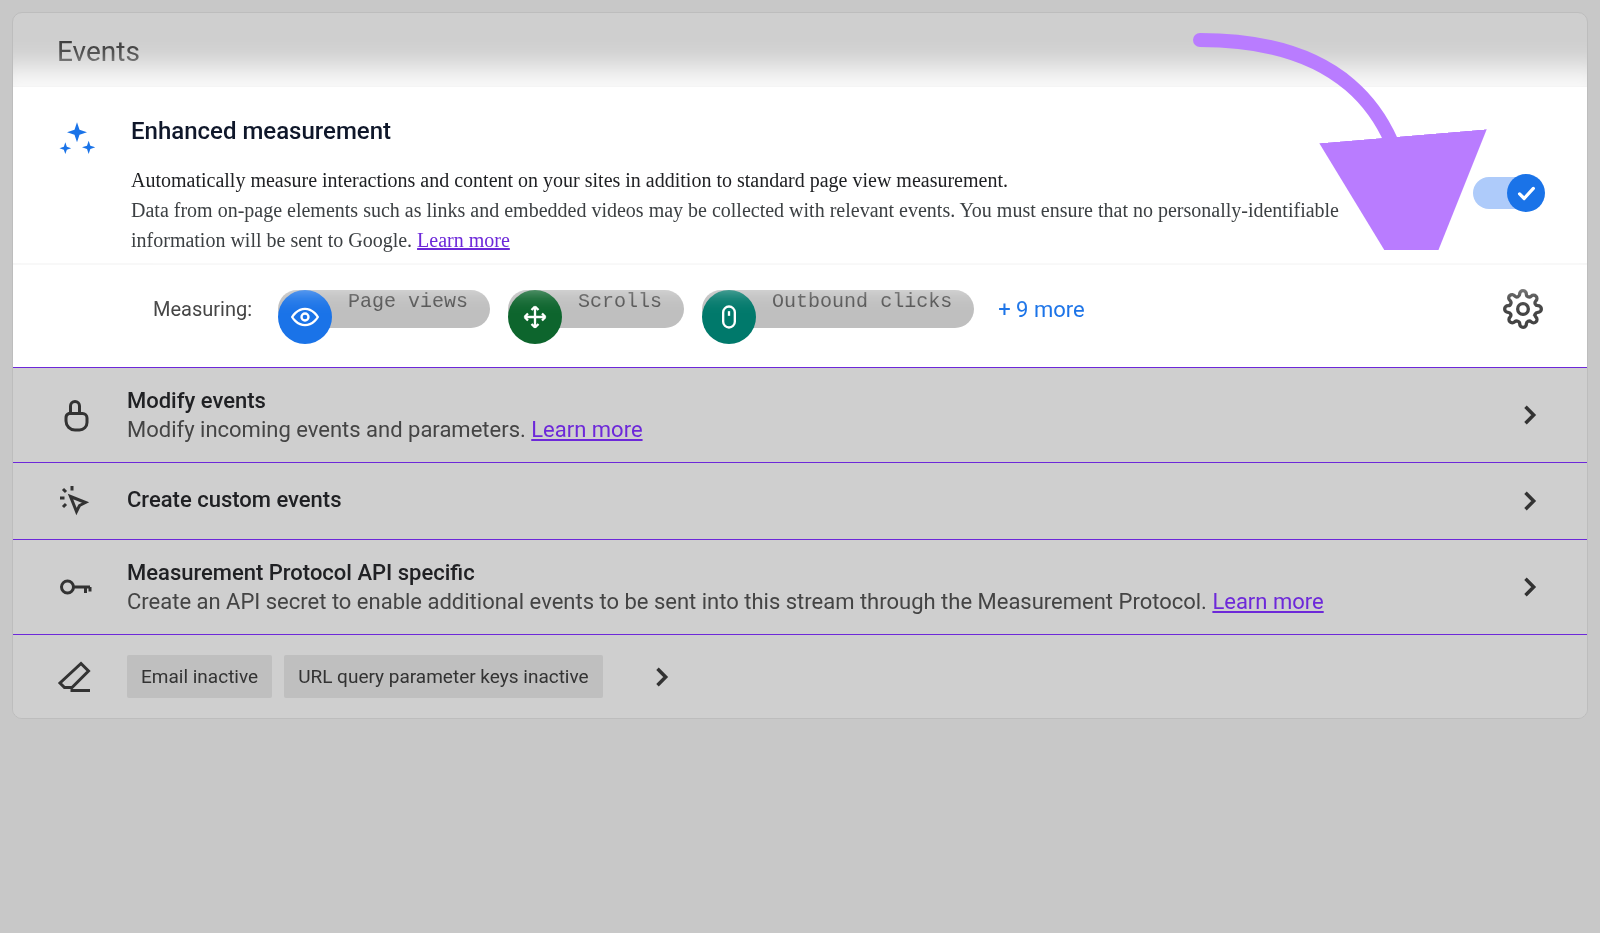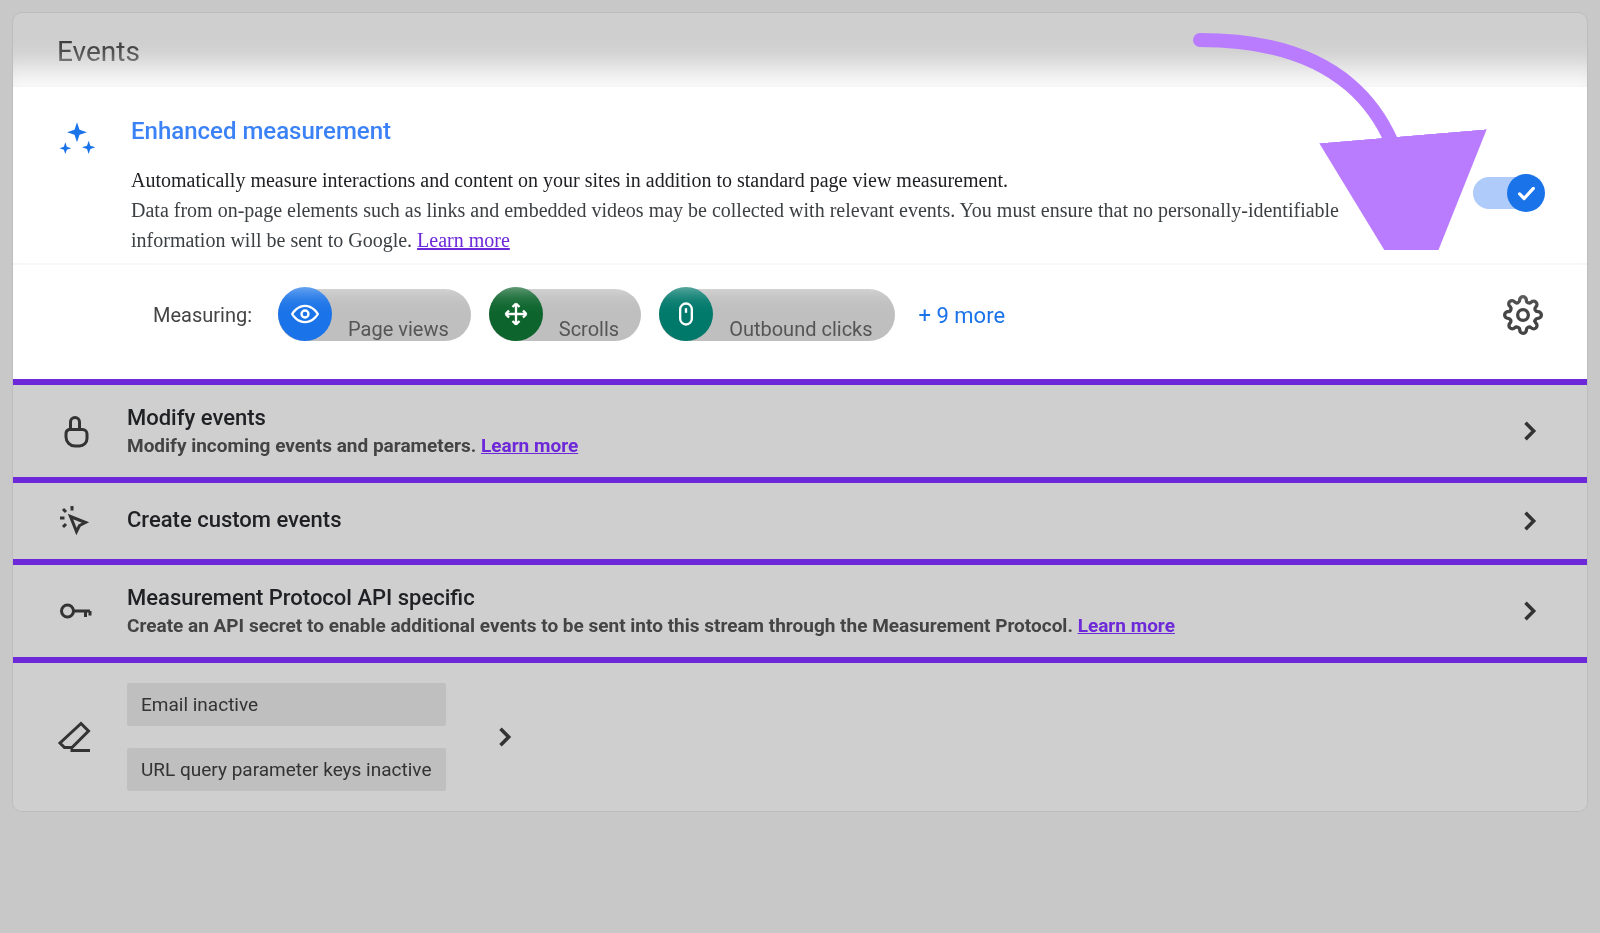--- a/index.html
+++ b/index.html
@@ -40,21 +40,21 @@
   .enhanced-icon {
     width: 40px;
     height: 40px;
     flex-shrink: 0;
     margin-top: 2px;
   }
   .enhanced-text { flex: 1; padding-right: 30px; }
   .enhanced-title {
     font-size: 24px;
     font-weight: 500;
-    color: #3b82f6;
+    color: #0f172a;
     margin-bottom: 20px;
   }
   .enhanced-desc {
     font-size: 20px;
     line-height: 1.5;
     color: #3c4043;
     font-family: Liberation Serif, serif;
   }
   .enhanced-desc .bold { font-weight: 500; color:#202124; }
   .learn-link {
@@ -95,25 +95,26 @@
     border-top: 1px solid #d6d6d6;
     margin-top: 0;
   }
   .measuring-label {
     font-size: 20px;
     color: #444;
     margin-right: 8px;
   }
   .pill {
     display: flex;
-    align-items: flex-end;
+    align-items: flex-start;
     background: #bfbfbf;
     border-radius: 30px;
-    height: 52px;
+    height: 38px;
     padding-right: 22px;
+    font-family: Liberation Mono, monospace;
   }
   .pill .circle {
     width: 54px;
     height: 54px;
     border-radius: 50%;
     display: flex;
     align-items: center;
     justify-content: center;
     flex-shrink: 0;
   }
@@ -138,56 +139,55 @@
     height: 40px;
     cursor: pointer;
     color: #444;
   }
   
   .row {
     display: flex;
     align-items: center;
     gap: 34px;
     padding: 20px 44px;
-    border-top: 6px solid #6d28d9;
+    border-top: 1px solid #6d28d9;
     background: #cfcfcf;
     cursor: pointer;
   }
   .row-icon {
     width: 36px;
     height: 36px;
     flex-shrink: 0;
     color: #333;
   }
   .row-body { flex: 1; }
   .row-title {
     font-size: 22px;
     font-weight: 500;
     color: #202124;
     margin-bottom: 4px;
   }
   .row-desc {
-    font-size: 19px;
+    font-size: 22px;
     color: #444;
-    font-weight: bold;
   }
   .row-chevron {
     width: 28px;
     height: 28px;
     color: #333;
     flex-shrink: 0;
   }
   .badge {
     background: #bfbfbf;
     color: #333;
     font-size: 19px;
     padding: 10px 14px;
     border-radius: 2px;
   }
-  .badges { display: flex; gap: 22px; margin-right: 10px; flex-direction: column; }
+  .badges { display: flex; gap: 12px; margin-right: 10px; }
   
   .annotation-arrow {
     position: absolute;
     top: 30px;
     left: 1170px;
     width: 320px;
     height: 220px;
     pointer-events: none;
     z-index: 5;
   }

